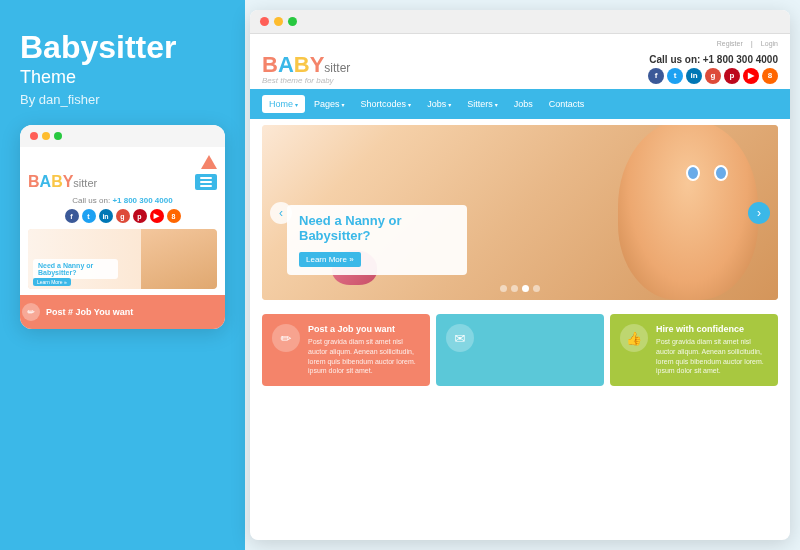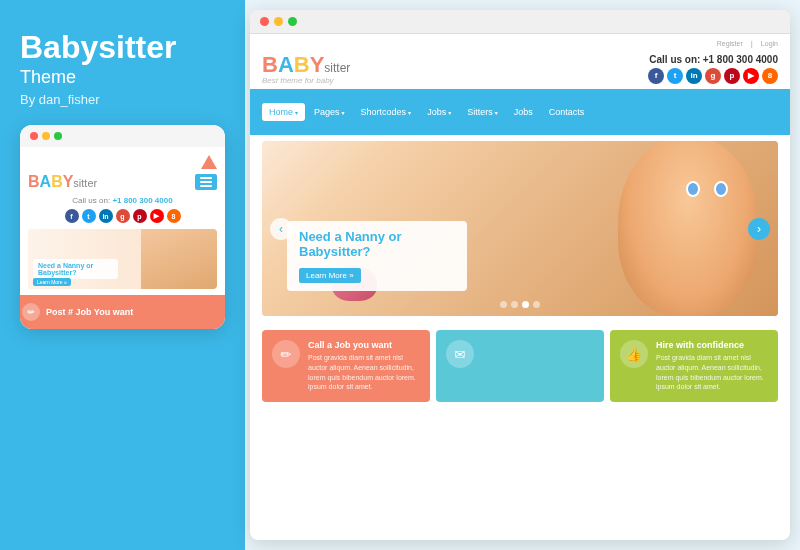--- a/index.html
+++ b/index.html
@@ -274,21 +274,21 @@
       align-items: center;
       justify-content: center;
       color: #fff;
       font-size: 8px;
       font-weight: bold;
     }
 
     
     .site-nav {
       background: #3bb8e8;
-      padding: 14px 12px;
+      padding: 6px 12px;
       display: flex;
       gap: 2px;
       align-items: flex-end;
     }
     .nav-item {
       color: #fff;
       font-size: 9px;
       padding: 4px 7px;
       border-radius: 3px;
       cursor: pointer;
@@ -566,21 +566,21 @@
           <div class="hero-dot"></div>
           <div class="hero-dot active"></div>
           <div class="hero-dot"></div>
         </div>
       </div>
 
       <div class="feature-cards">
         <div class="feature-card card-orange">
           <div class="card-icon-circle">✏</div>
           <div class="card-text-area">
-            <div class="card-title">Call a Job you want</div>
+            <div class="card-title">Post a Job you want</div>
             <div class="card-desc">Post gravida diam sit amet nisl auctor aliqum. Aenean sollicitudin, lorem quis bibendum auctor lorem. ipsum dolor sit amet.</div>
           </div>
         </div>
         <div class="feature-card card-blue">
           <div class="card-icon-circle">✉</div>
         </div>
         <div class="feature-card card-green">
           <div class="card-icon-circle">👍</div>
           <div class="card-text-area">
             <div class="card-title">Hire with confidence</div>

